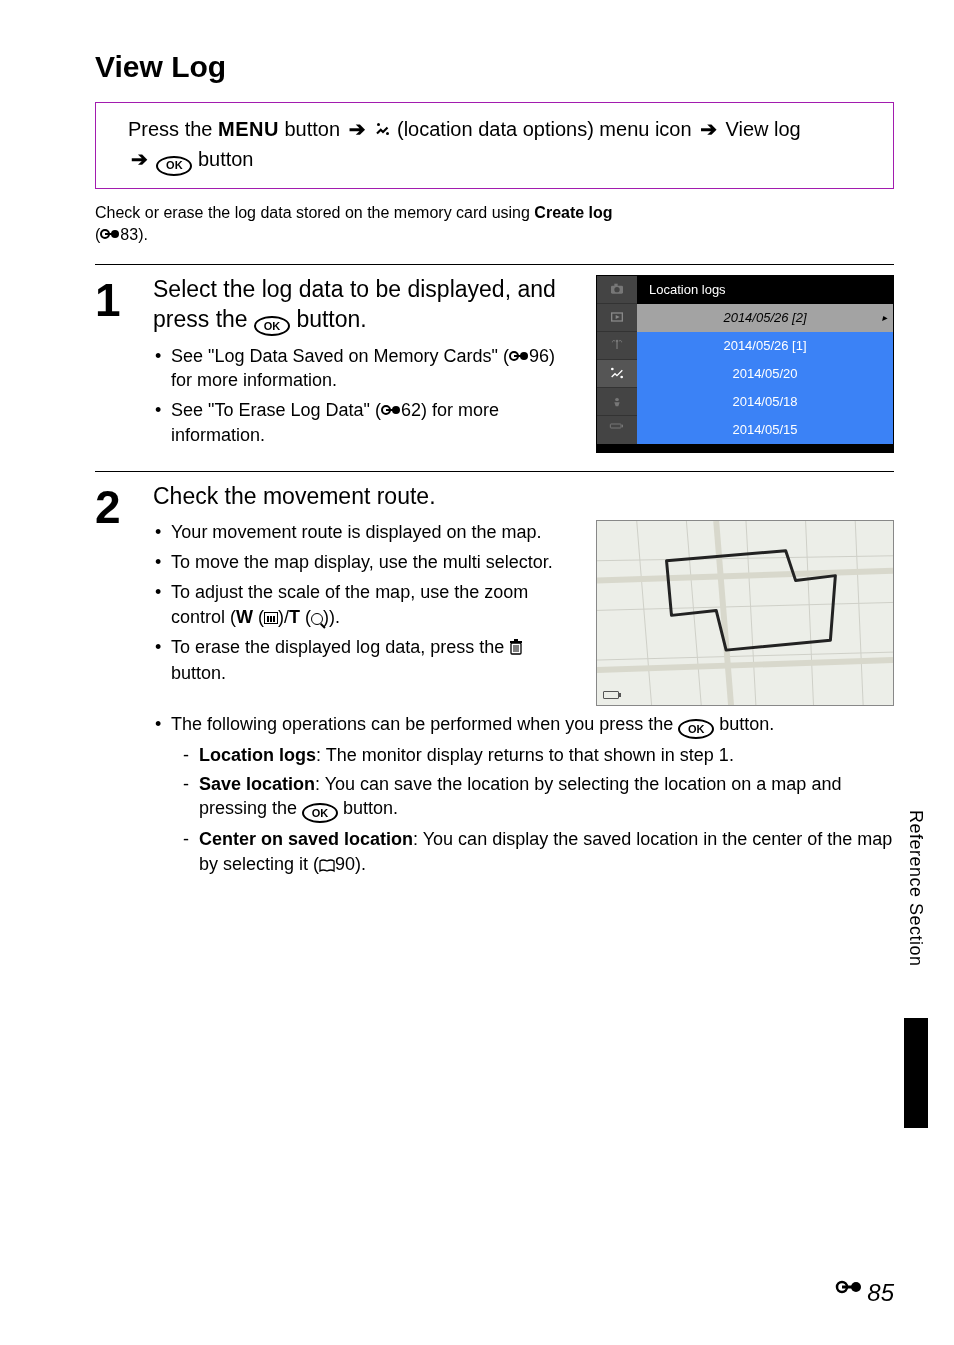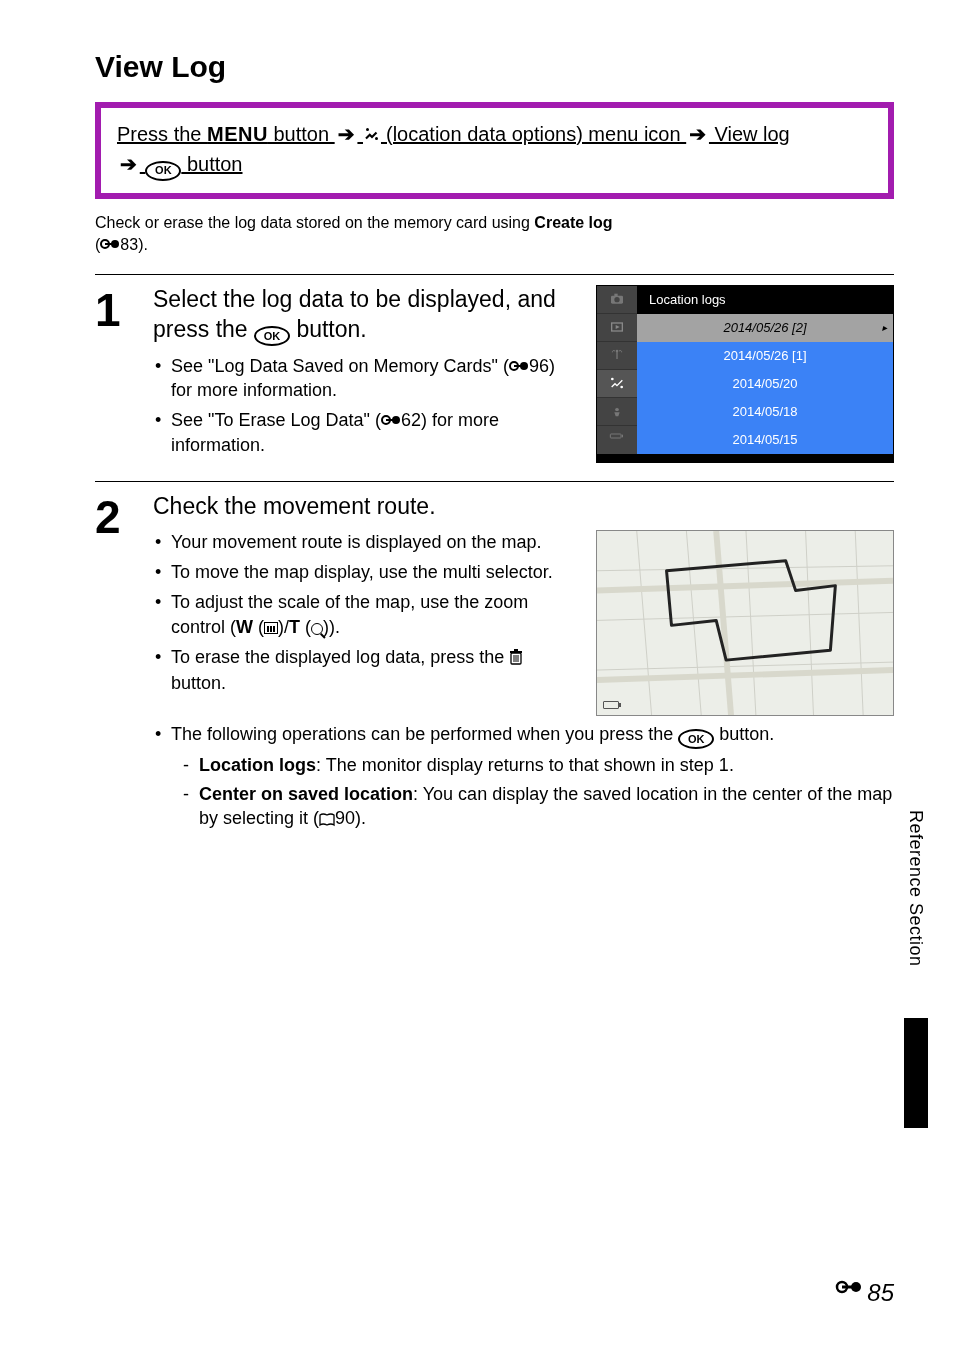--- a/index.html
+++ b/index.html
@@ -11,25 +11,24 @@
     color: #000;
     position: relative;
     padding: 50px 60px 40px 95px;
   }
   .title {
     font-size: 30px;
     font-weight: 700;
     margin-bottom: 18px;
   }
   .nav-box {
-    border: 6px solid #a21caf;
-    padding: 12px 16px;
+    border: 1px solid #a21caf;
+    padding: 12px 32px;
     font-size: 20px;
     line-height: 1.45;
-    text-decoration: underline;
   }
   .nav-box .menu-label { font-family: "Arial Narrow", Arial, sans-serif; font-weight: 600; letter-spacing: 0.5px; }
   .arr { display:inline-block; font-weight:700; margin:0 3px; }
   .ok-icon {
     display:inline-flex; align-items:center; justify-content:center;
     width:36px; height:20px; border:2px solid #000; border-radius:50%;
     font-size:11px; font-weight:700; vertical-align:-3px;
   }
   .satellite-icon { font-size:18px; vertical-align:-2px; }
   .intro {
@@ -314,20 +313,21 @@
         <div class="batt"></div>
       </div>
     </div>
 
     <div class="step-text" style="margin-top:6px;">
       <ul>
         <li>
           <span>The following operations can be performed when you press the </span><span class="ok-icon">OK</span><span> button.</span>
           <ul class="sub-list" style="list-style:none; padding-left:10px;">
             <li><b>Location logs</b><span>: The monitor display returns to that shown in step 1.</span></li>
+            <li><b>Save location</b><span>: You can save the location by selecting the location on a map and pressing the </span><span class="ok-icon">OK</span><span> button.</span></li>
             <li><b>Center on saved location</b><span>:   You can display the saved location in the center of the map by selecting it (</span><span class="book-ic"><svg width="16" height="14" viewBox="0 0 16 14">
                     <path d="M1 2 Q4 0 8 2 Q12 0 15 2 V12 Q12 10 8 12 Q4 10 1 12 Z" fill="none" stroke="#000" stroke-width="1.3"></path>
                   </svg></span><span>90</span><span>).</span></li>
           </ul>
         </li>
       </ul>
     </div>
   </div>
 </div>
 

